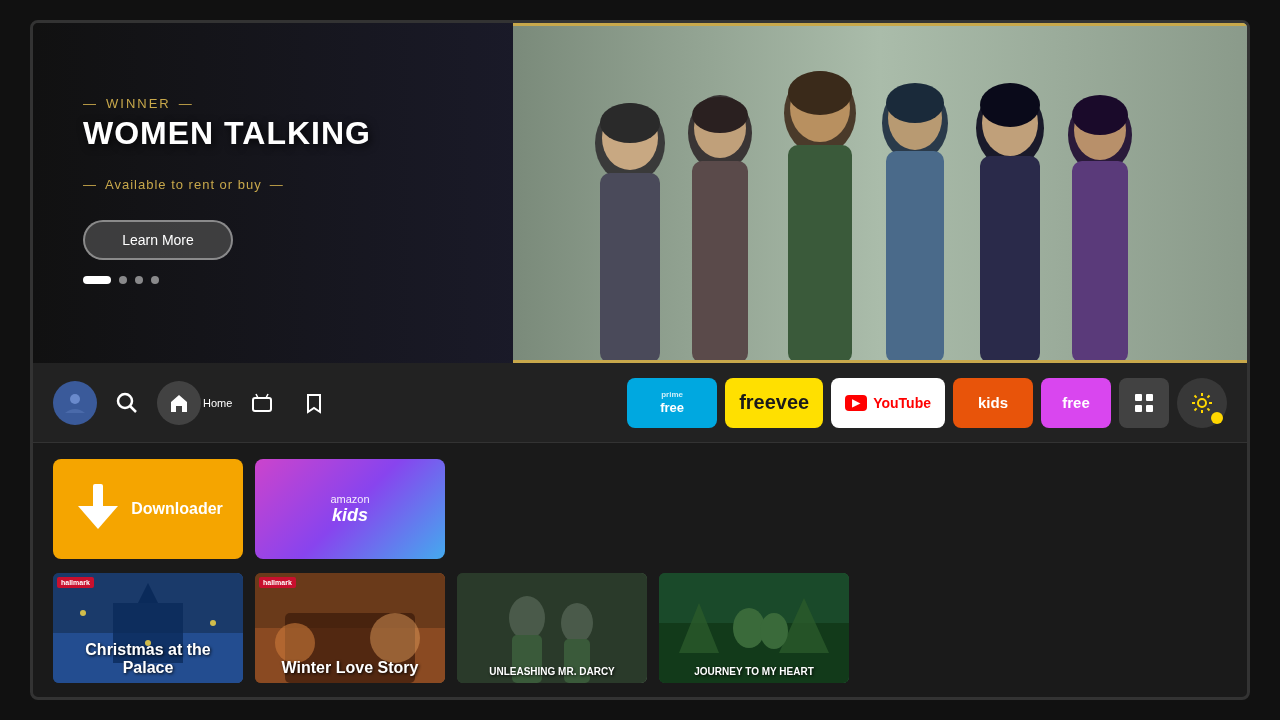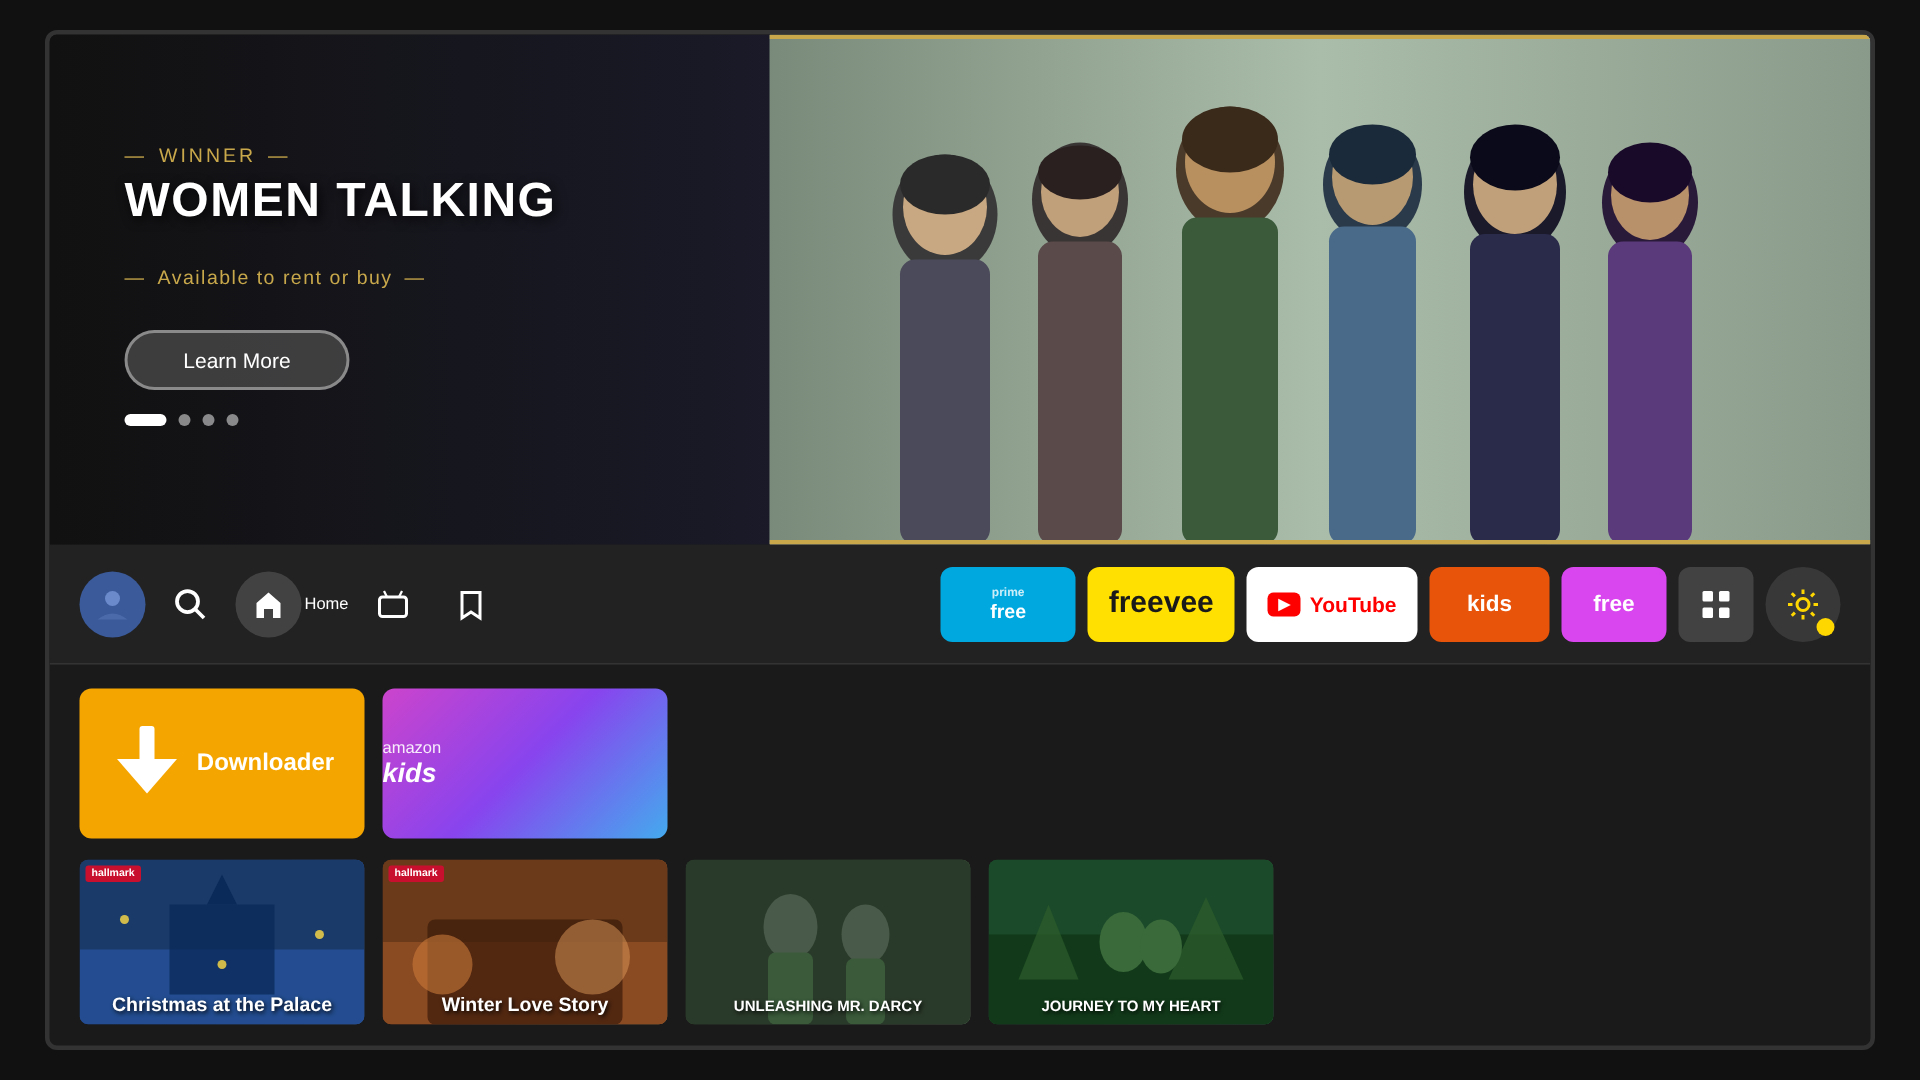--- a/index.html
+++ b/index.html
@@ -310,20 +310,21 @@
       height: 50px;
       display: flex;
       align-items: center;
       justify-content: center;
     }
     .amazon-kids-tile {
       width: 190px;
       background: linear-gradient(135deg, #cc44cc, #8844ee, #44aaee);
       display: flex;
       flex-direction: column;
+      align-items: center;
       justify-content: center;
       color: #fff;
       font-size: 14px;
     }
     .amazon-kids-title {
       font-size: 18px;
       font-weight: bold;
       font-style: italic;
     }
 
@@ -360,21 +361,21 @@
     }
     .journey-heart {
       background: linear-gradient(135deg, #1a4a2a 20%, #2a6a3a 60%, #3a8a5a 100%);
     }
     .movie-label {
       position: absolute;
       bottom: 6px;
       left: 6px;
       right: 6px;
       color: #fff;
-      font-size: 13px;
+      font-size: 16px;
       font-weight: bold;
       text-shadow: 1px 1px 3px rgba(0,0,0,0.9);
       text-align: center;
     }
     .hallmark-badge {
       position: absolute;
       top: 4px;
       left: 4px;
       background: #c8102e;
       color: #fff;

